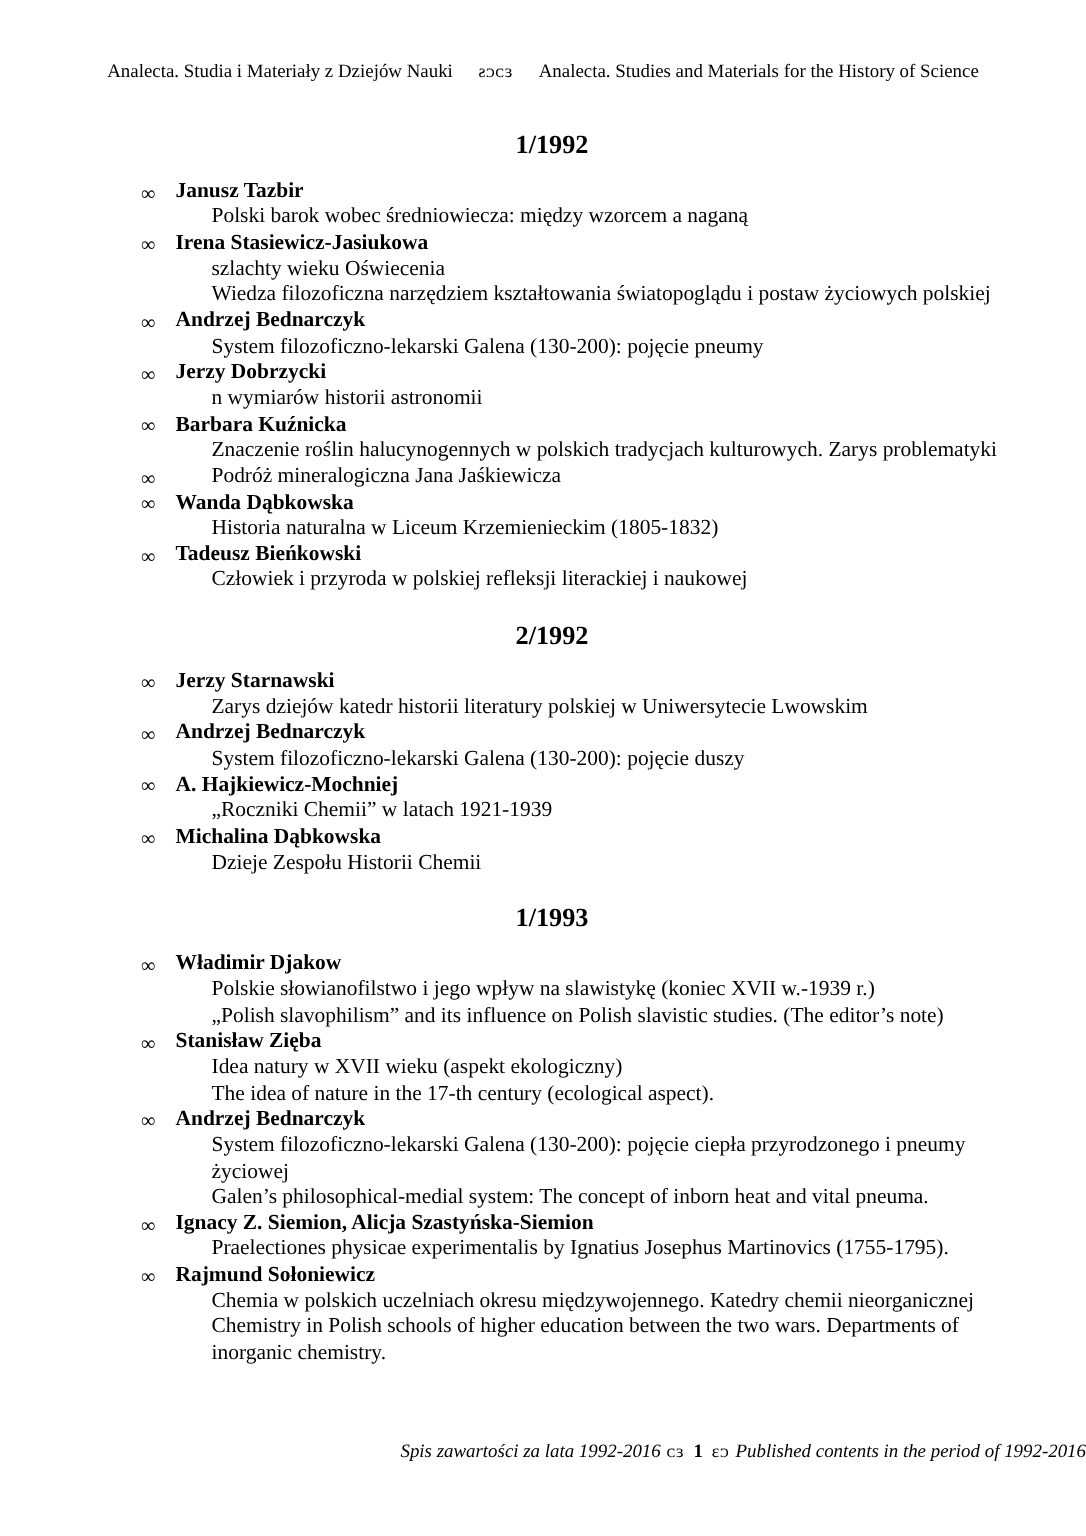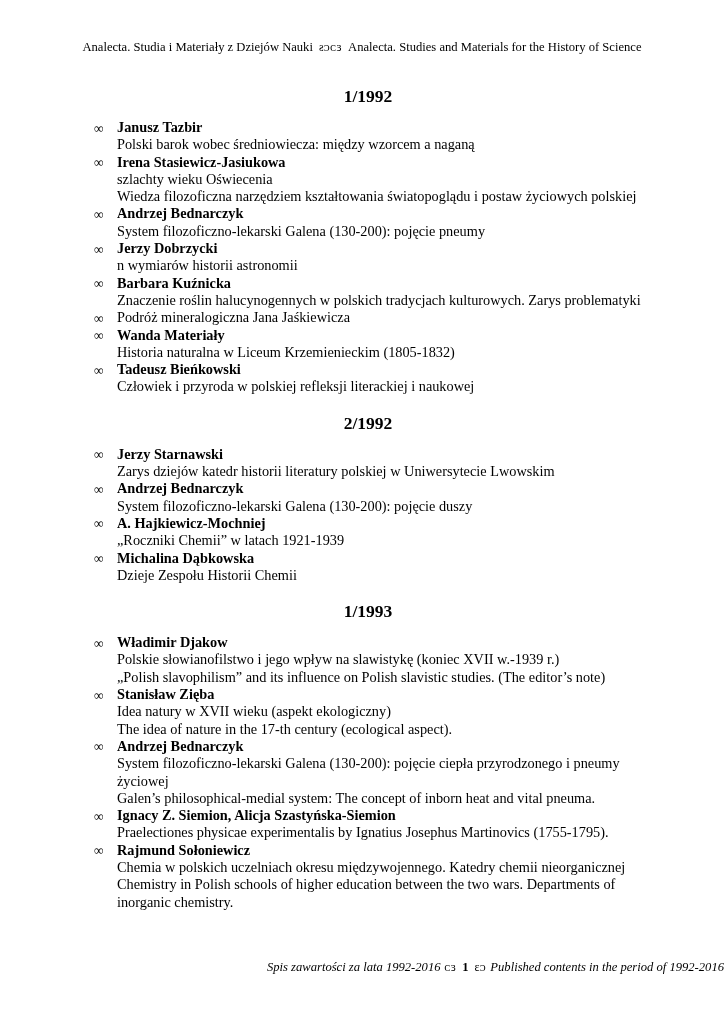--- a/index.html
+++ b/index.html
@@ -23,21 +23,21 @@
     text-align: center;
     font-size: 12.6px;
     line-height: 15px;
     white-space: nowrap;
   }
   .running-header .ital { }
   .ornament {
     font-style: normal;
     font-size: 12px;
     letter-spacing: 0.5px;
-    padding: 0 6px;
+    padding: 0 17px;
   }
   .content {
     position: absolute;
     top: 86px;
     left: 68px;
     width: 600px;
   }
   .toc-section { margin: 0; }
   .toc-section + .toc-section { margin-top: 17px; }
   .section-heading {
@@ -63,20 +63,21 @@
     left: -23px;
     top: 0.5px;
     font-size: 13.5px;
   }
   .entry-authors {
     font-weight: bold;
     white-space: nowrap;
   }
   .title-line {
     white-space: nowrap;
+    margin-left: 24px;
   }
   .running-footer {
     position: absolute;
     top: 960px;
     left: 0;
     right: 0;
     text-align: right;
     font-size: 12.6px;
     line-height: 15px;
     white-space: nowrap;
@@ -137,21 +138,21 @@
           </div>
   </li>
         <li class="entry">
     <span class="entry-bullet">∞</span>
     <div class="entry-titles">
             <div class="title-line">Podróż mineralogiczna Jana Jaśkiewicza</div>
           </div>
   </li>
         <li class="entry">
     <span class="entry-bullet">∞</span>
-    <div class="entry-authors">Wanda Materiały</div>
+    <div class="entry-authors">Wanda Dąbkowska</div>
     <div class="entry-titles">
             <div class="title-line">Historia naturalna w Liceum Krzemienieckim (1805-1832)</div>
           </div>
   </li>
         <li class="entry">
     <span class="entry-bullet">∞</span>
     <div class="entry-authors">Tadeusz Bieńkowski</div>
     <div class="entry-titles">
             <div class="title-line">Człowiek i przyroda w polskiej refleksji literackiej i naukowej</div>
           </div>

